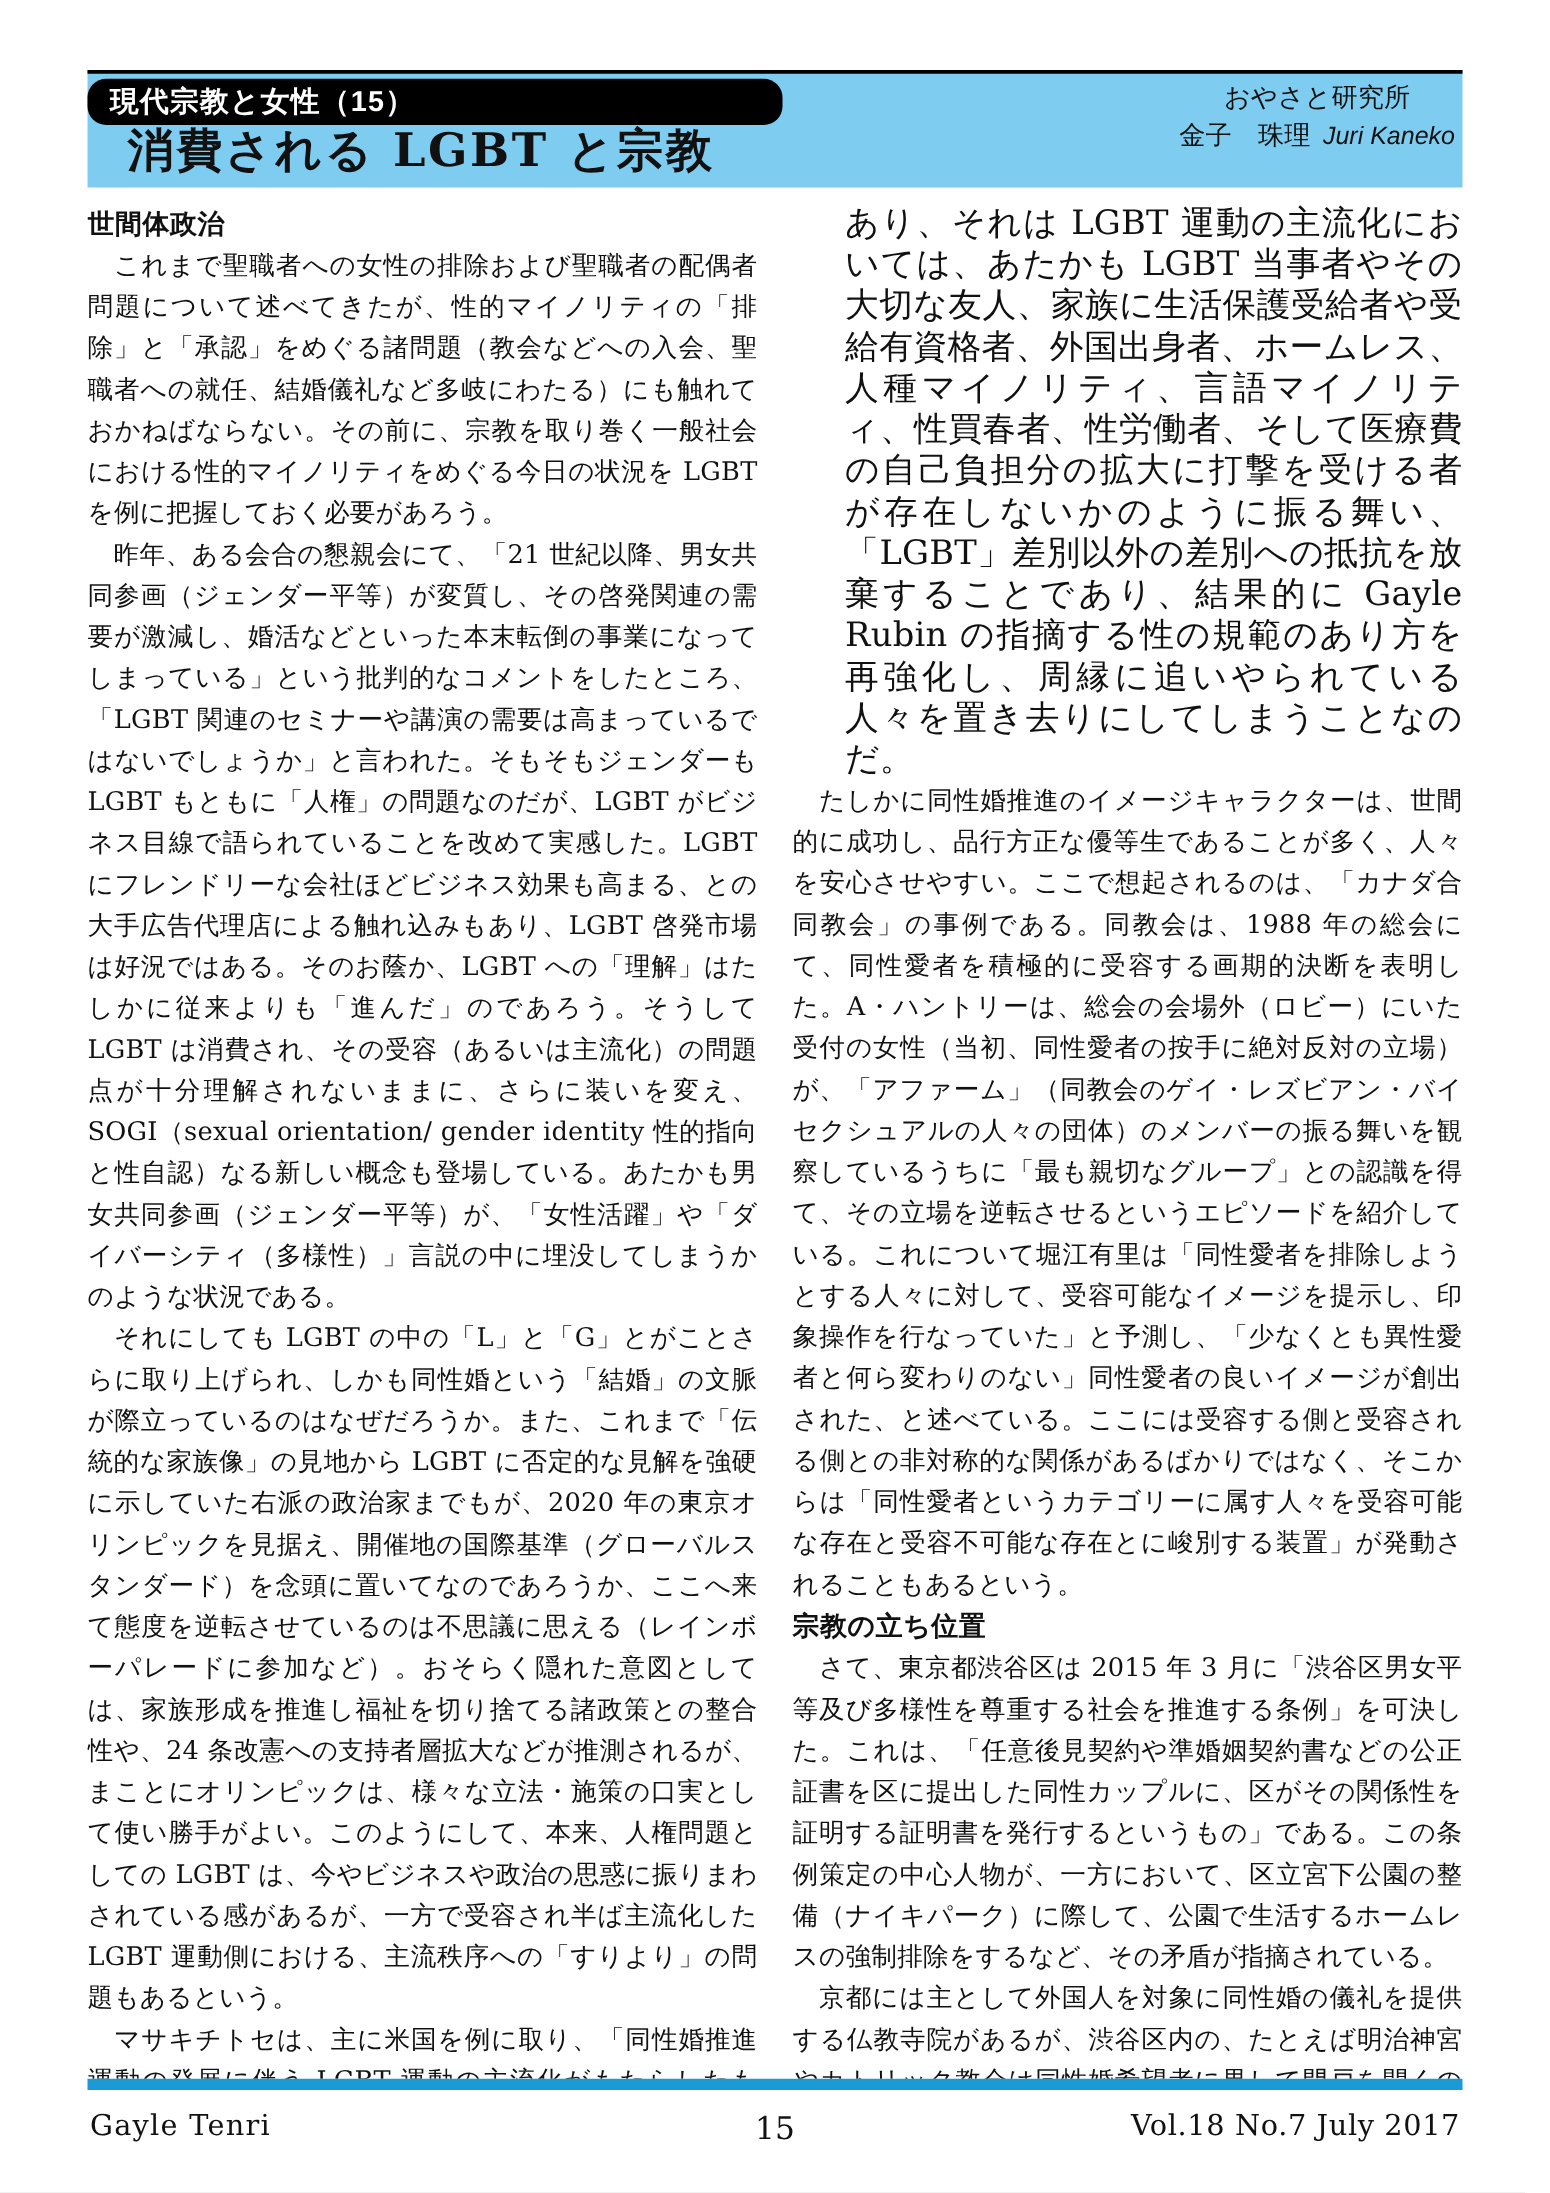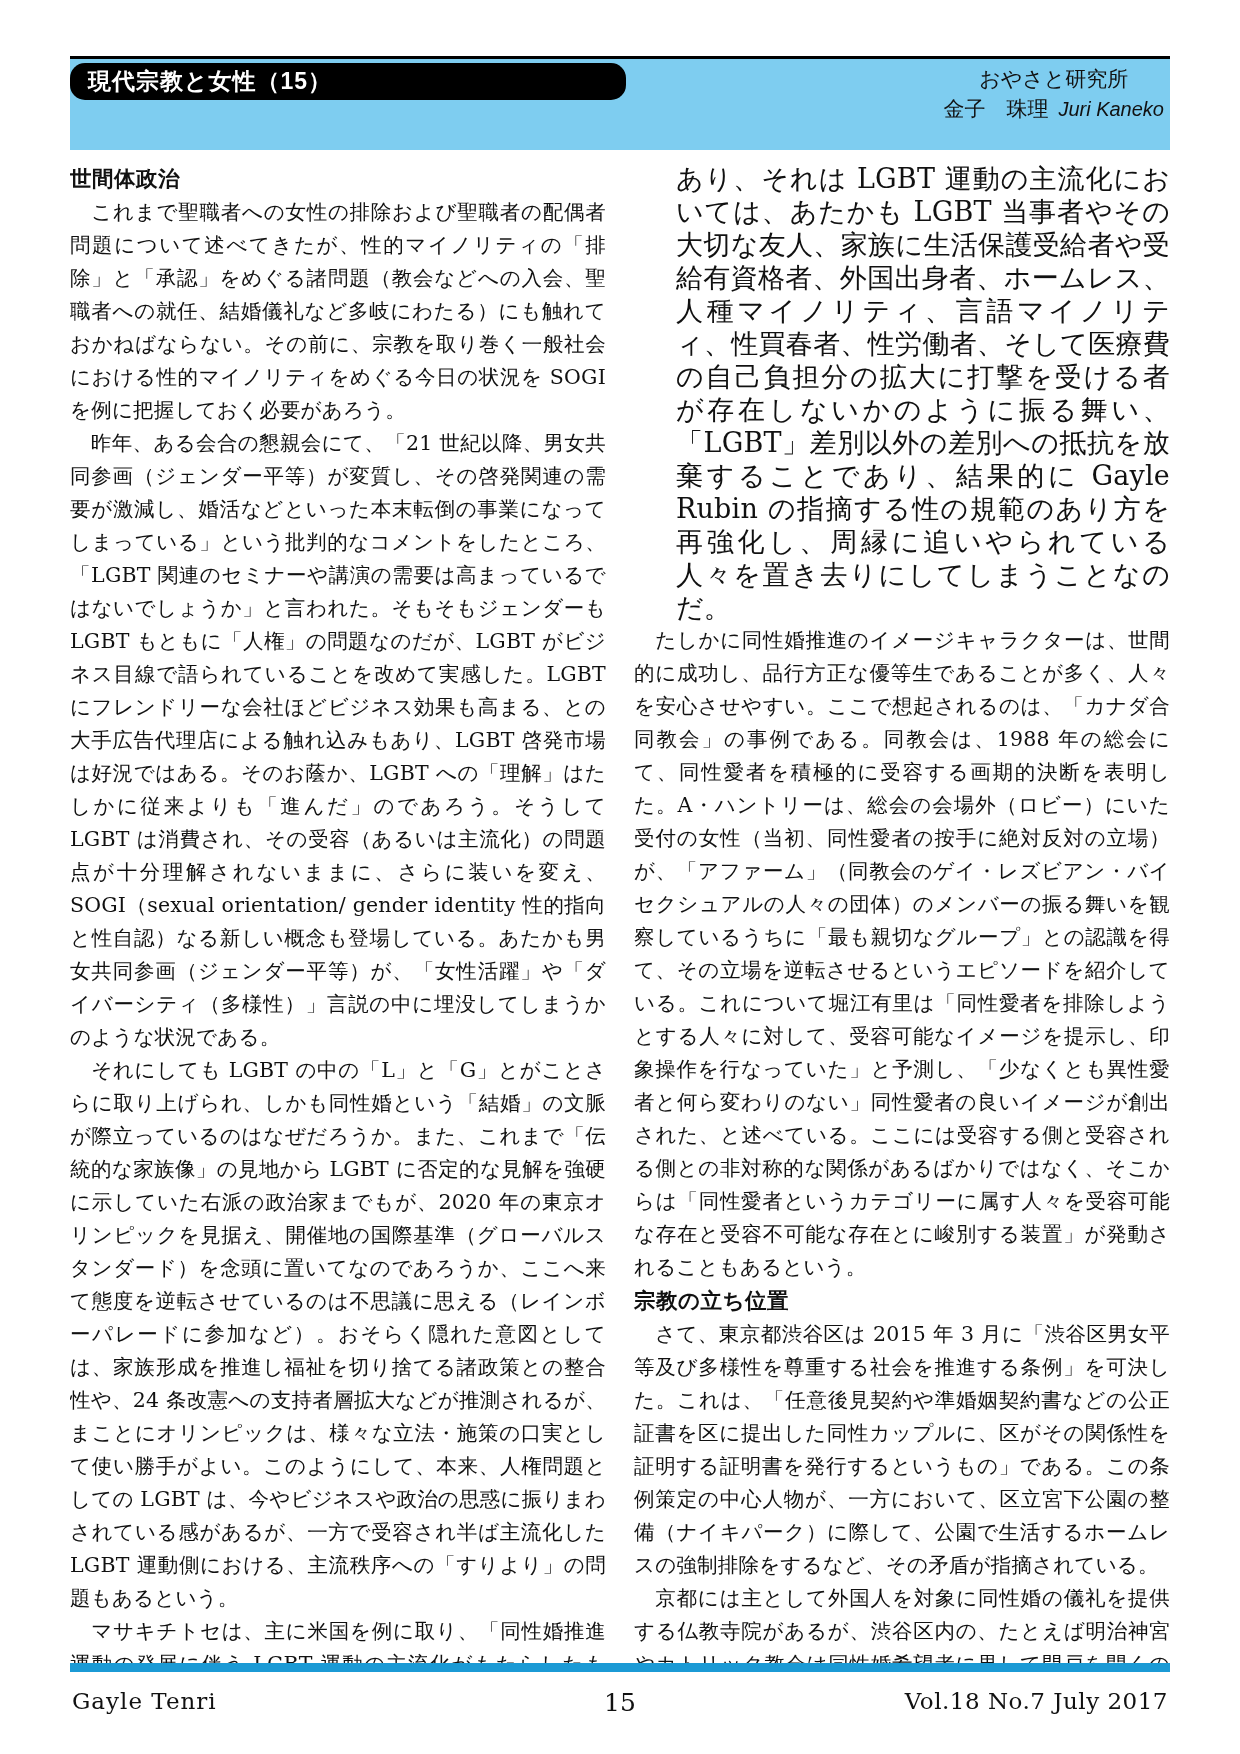--- a/index.html
+++ b/index.html
@@ -107,34 +107,35 @@
 </style>
 </head>
 <body>
 
 <div class="page">
 
   <header class="masthead">
     <div class="series-banner">
       <span>現代宗教と女性（15）</span>
     </div>
+    <h1 class="article-title">消費される LGBT と宗教</h1>
     <div class="affil">
       <div>おやさと研究所</div>
       <div>
         <span>金子　珠理</span><span class="author-en">Juri Kaneko</span>
       </div>
     </div>
   </header>
 
   <main class="columns">
 
     <section class="col">
       <h2 class="section-heading">世間体政治</h2>
       <div>
-          <p>　これまで聖職者への女性の排除および聖職者の配偶者問題について述べてきたが、性的マイノリティの「排除」と「承認」をめぐる諸問題（教会などへの入会、聖職者への就任、結婚儀礼など多岐にわたる）にも触れておかねばならない。その前に、宗教を取り巻く一般社会における性的マイノリティをめぐる今日の状況を SOGI を例に把握しておく必要があろう。</p>
+          <p>　これまで聖職者への女性の排除および聖職者の配偶者問題について述べてきたが、性的マイノリティの「排除」と「承認」をめぐる諸問題（教会などへの入会、聖職者への就任、結婚儀礼など多岐にわたる）にも触れておかねばならない。その前に、宗教を取り巻く一般社会における性的マイノリティをめぐる今日の状況を LGBT を例に把握しておく必要があろう。</p>
           <p>　昨年、ある会合の懇親会にて、「21 世紀以降、男女共同参画（ジェンダー平等）が変質し、その啓発関連の需要が激減し、婚活などといった本末転倒の事業になってしまっている」という批判的なコメントをしたところ、「LGBT 関連のセミナーや講演の需要は高まっているではないでしょうか」と言われた。そもそもジェンダーも LGBT もともに「人権」の問題なのだが、LGBT がビジネス目線で語られていることを改めて実感した。LGBT にフレンドリーな会社ほどビジネス効果も高まる、との大手広告代理店による触れ込みもあり、LGBT 啓発市場は好況ではある。そのお蔭か、LGBT への「理解」はたしかに従来よりも「進んだ」のであろう。そうして LGBT は消費され、その受容（あるいは主流化）の問題点が十分理解されないままに、さらに装いを変え、SOGI（sexual orientation/ gender identity 性的指向と性自認）なる新しい概念も登場している。あたかも男女共同参画（ジェンダー平等）が、「女性活躍」や「ダイバーシティ（多様性）」言説の中に埋没してしまうかのような状況である。</p>
           <p>　それにしても LGBT の中の「L」と「G」とがことさらに取り上げられ、しかも同性婚という「結婚」の文脈が際立っているのはなぜだろうか。また、これまで「伝統的な家族像」の見地から LGBT に否定的な見解を強硬に示していた右派の政治家までもが、2020 年の東京オリンピックを見据え、開催地の国際基準（グローバルスタンダード）を念頭に置いてなのであろうか、ここへ来て態度を逆転させているのは不思議に思える（レインボーパレードに参加など）。おそらく隠れた意図としては、家族形成を推進し福祉を切り捨てる諸政策との整合性や、24 条改憲への支持者層拡大などが推測されるが、まことにオリンピックは、様々な立法・施策の口実として使い勝手がよい。このようにして、本来、人権問題としての LGBT は、今やビジネスや政治の思惑に振りまわされている感があるが、一方で受容され半ば主流化した LGBT 運動側における、主流秩序への「すりより」の問題もあるという。</p>
           <p>　マサキチトセは、主に米国を例に取り、「同性婚推進運動の発展に伴う LGBT 運動の主流化がもたらしたもの」として、「文化的な側面としての運動の保守化、そして物質的側面としての資本主義との親和性の二つ」を挙げた上で、推進運動における「世間体政治 respectability politics」について次のように述べている。</p>
         </div>
 
     </section>
 
     <section class="col">
       <div class="blockquote">あり、それは LGBT 運動の主流化においては、あたかも LGBT 当事者やその大切な友人、家族に生活保護受給者や受給有資格者、外国出身者、ホームレス、人種マイノリティ、言語マイノリティ、性買春者、性労働者、そして医療費の自己負担分の拡大に打撃を受ける者が存在しないかのように振る舞い、「LGBT」差別以外の差別への抵抗を放棄することであり、結果的に Gayle Rubin の指摘する性の規範のあり方を再強化し、周縁に追いやられている人々を置き去りにしてしまうことなのだ。</div>
       <div>

